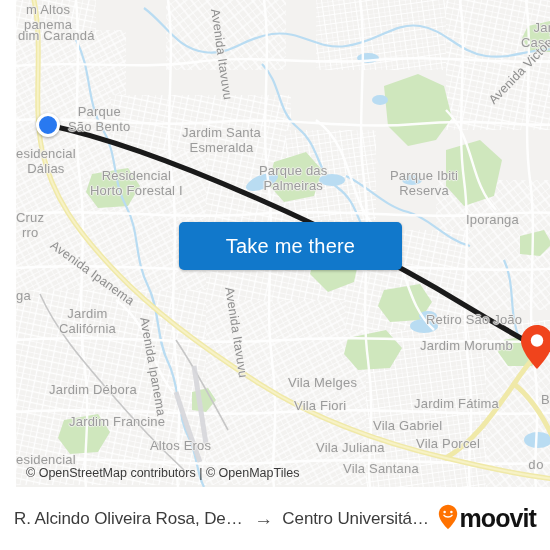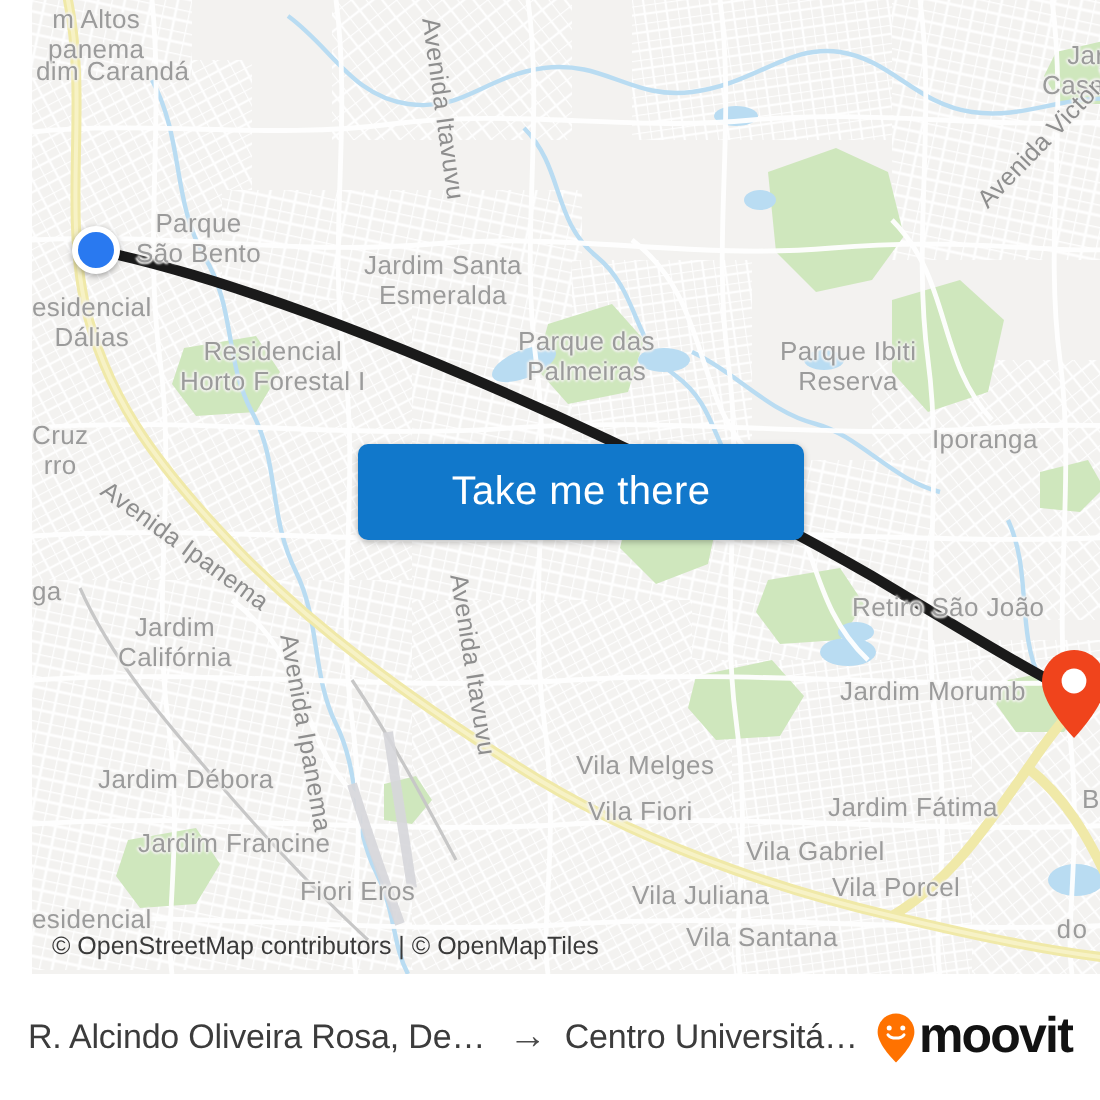--- a/index.html
+++ b/index.html
@@ -133,21 +133,21 @@
   }
   #arrow-icon {
     flex: 0 0 auto;
     color: #4a4a4a;
     font-size: 19px;
     line-height: 1;
   }
   #brand-logo {
     flex: 0 0 auto;
     display: flex;
-    align-items: center;
+    align-items: flex-start;
     gap: 1px;
     margin-left: 8px;
   }
   #brand-wordmark {
     font-size: 25px;
     font-weight: bold;
     color: #121212;
     letter-spacing: -0.9px;
   }
 </style>
@@ -289,28 +289,28 @@
 Palmeiras</div>
         <div class="maplabel" style="left: 374px; top: 168px;">Parque Ibiti
 Reserva</div>
         <div class="maplabel" style="left: 0px; top: 210px;">Cruz
 rro</div>
         <div class="maplabel" style="left: 450px; top: 212px; text-align: right;">Iporanga</div>
         <div class="maplabel" style="left: 0px; top: 288px;">ga</div>
         <div class="maplabel" style="left: 43px; top: 306px;">Jardim
 Califórnia</div>
         <div class="maplabel" style="left: 33px; top: 382px;">Jardim Débora</div>
-        <div class="maplabel" style="left: 410px; top: 296px;">Retiro São João</div>
+        <div class="maplabel" style="left: 410px; top: 312px;">Retiro São João</div>
         <div class="maplabel" style="left: 404px; top: 338px;">Jardim Morumb</div>
         <div class="maplabel" style="left: 53px; top: 414px;">Jardim Francine</div>
         <div class="maplabel" style="left: 272px; top: 375px;">Vila Melges</div>
         <div class="maplabel" style="left: 278px; top: 398px;">Vila Fiori</div>
         <div class="maplabel" style="left: 357px; top: 418px;">Vila Gabriel</div>
         <div class="maplabel" style="left: 398px; top: 396px;">Jardim Fátima</div>
-        <div class="maplabel" style="left: 134px; top: 438px;">Fiori Eros</div>
+        <div class="maplabel" style="left: 134px; top: 438px;">Altos Eros</div>
         <div class="maplabel" style="left: 300px; top: 440px;">Vila Juliana</div>
         <div class="maplabel" style="left: 400px; top: 436px;">Vila Porcel</div>
         <div class="maplabel" style="left: 327px; top: 461px;">Vila Santana</div>
         <div class="maplabel" style="left: 0px; top: 452px;">esidencial</div>
         <div class="maplabel" style="left: 525px; top: 392px;">Boa</div>
         <div class="maplabel" style="left: 512px; top: 458px; font-family: Liberation Mono, monospace;">do</div>
       </div>
     <div id="street-labels">
         <div class="maplabel street" style="left: 206px; top: 8px; transform: rotate(82deg);">Avenida Itavuvu</div>
         <div class="maplabel street" style="left: 470px; top: 97px; transform: rotate(-46deg);">Avenida Victor An</div>

